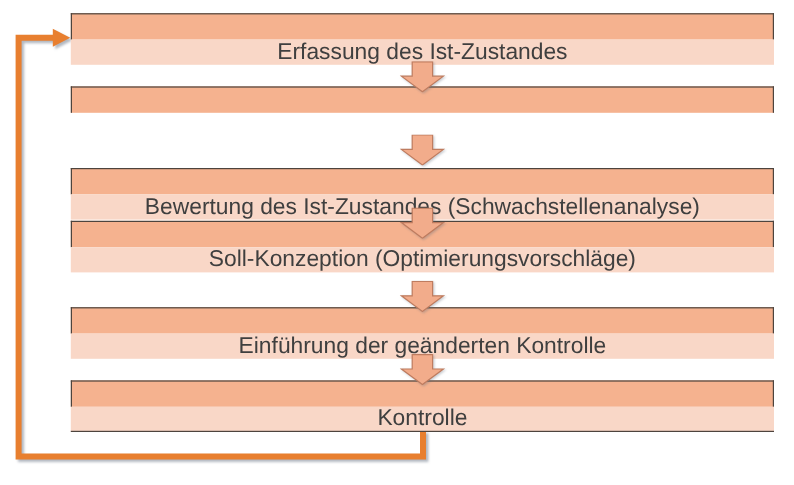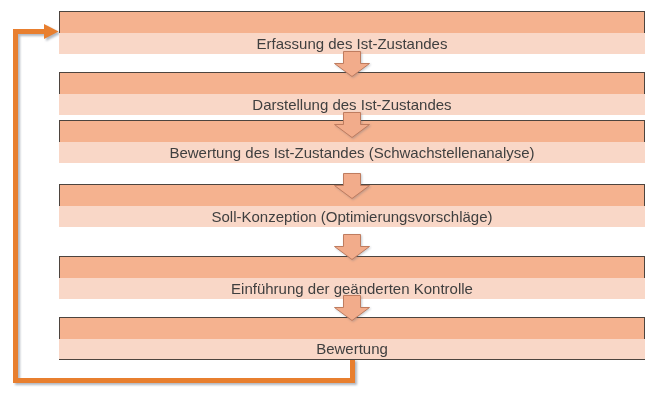--- a/index.html
+++ b/index.html
@@ -33,21 +33,21 @@
   .band-light{
     width:100%;height:21px;
     background:var(--band-light);
     display:flex;align-items:center;justify-content:center;
   }
   .box.last .band-light{
     box-sizing:border-box;
     border-bottom:1px solid var(--box-border);
   }
   .step-label{
-    font-size:15px;
+    font-size:19px;
     line-height:20px;
     color:var(--text);
     white-space:nowrap;
   }
   .down-arrow{
     position:absolute;
     left:333px;
     width:38px;height:26px;
     filter:drop-shadow(1.5px 1.5px 1px rgba(95,105,120,0.35));
   }
@@ -84,26 +84,23 @@
 
   <div class="box" style="top:11px">
     <div class="band-dark"></div>
     <div class="band-light">
       <span class="step-label">Erfassung des Ist-Zustandes</span>
     </div>
   </div>
 
   <div class="box" style="top:72px">
     <div class="band-dark"></div>
-    <div class="band-light">
-      <span class="step-label">Darstellung des Ist-Zustandes</span>
-    </div>
   </div>
 
-  <div class="box" style="top:120px">
+  <div class="box" style="top:140px">
     <div class="band-dark"></div>
     <div class="band-light">
       <span class="step-label">Bewertung des Ist-Zustandes (Schwachstellenanalyse)</span>
     </div>
   </div>
 
   <div class="box" style="top:184px">
     <div class="band-dark"></div>
     <div class="band-light">
       <span class="step-label">Soll-Konzeption (Optimierungsvorschläge)</span>
@@ -113,21 +110,21 @@
   <div class="box" style="top:256px">
     <div class="band-dark"></div>
     <div class="band-light">
       <span class="step-label">Einführung der geänderten Kontrolle</span>
     </div>
   </div>
 
   <div class="box last" style="top:317px">
     <div class="band-dark"></div>
     <div class="band-light">
-      <span class="step-label">Bewertung</span>
+      <span class="step-label">Kontrolle</span>
     </div>
   </div>
 
   <svg class="down-arrow" style="top:51px" viewBox="0 0 38 26" aria-hidden="true">
     <path d="M10.5 0.5 H27.5 V12.5 H36.5 L19 25.5 L1.5 12.5 H10.5 Z"></path>
   </svg>
   <svg class="down-arrow" style="top:112px" viewBox="0 0 38 26" aria-hidden="true">
     <path d="M10.5 0.5 H27.5 V12.5 H36.5 L19 25.5 L1.5 12.5 H10.5 Z"></path>
   </svg>
   <svg class="down-arrow" style="top:173px" viewBox="0 0 38 26" aria-hidden="true">

